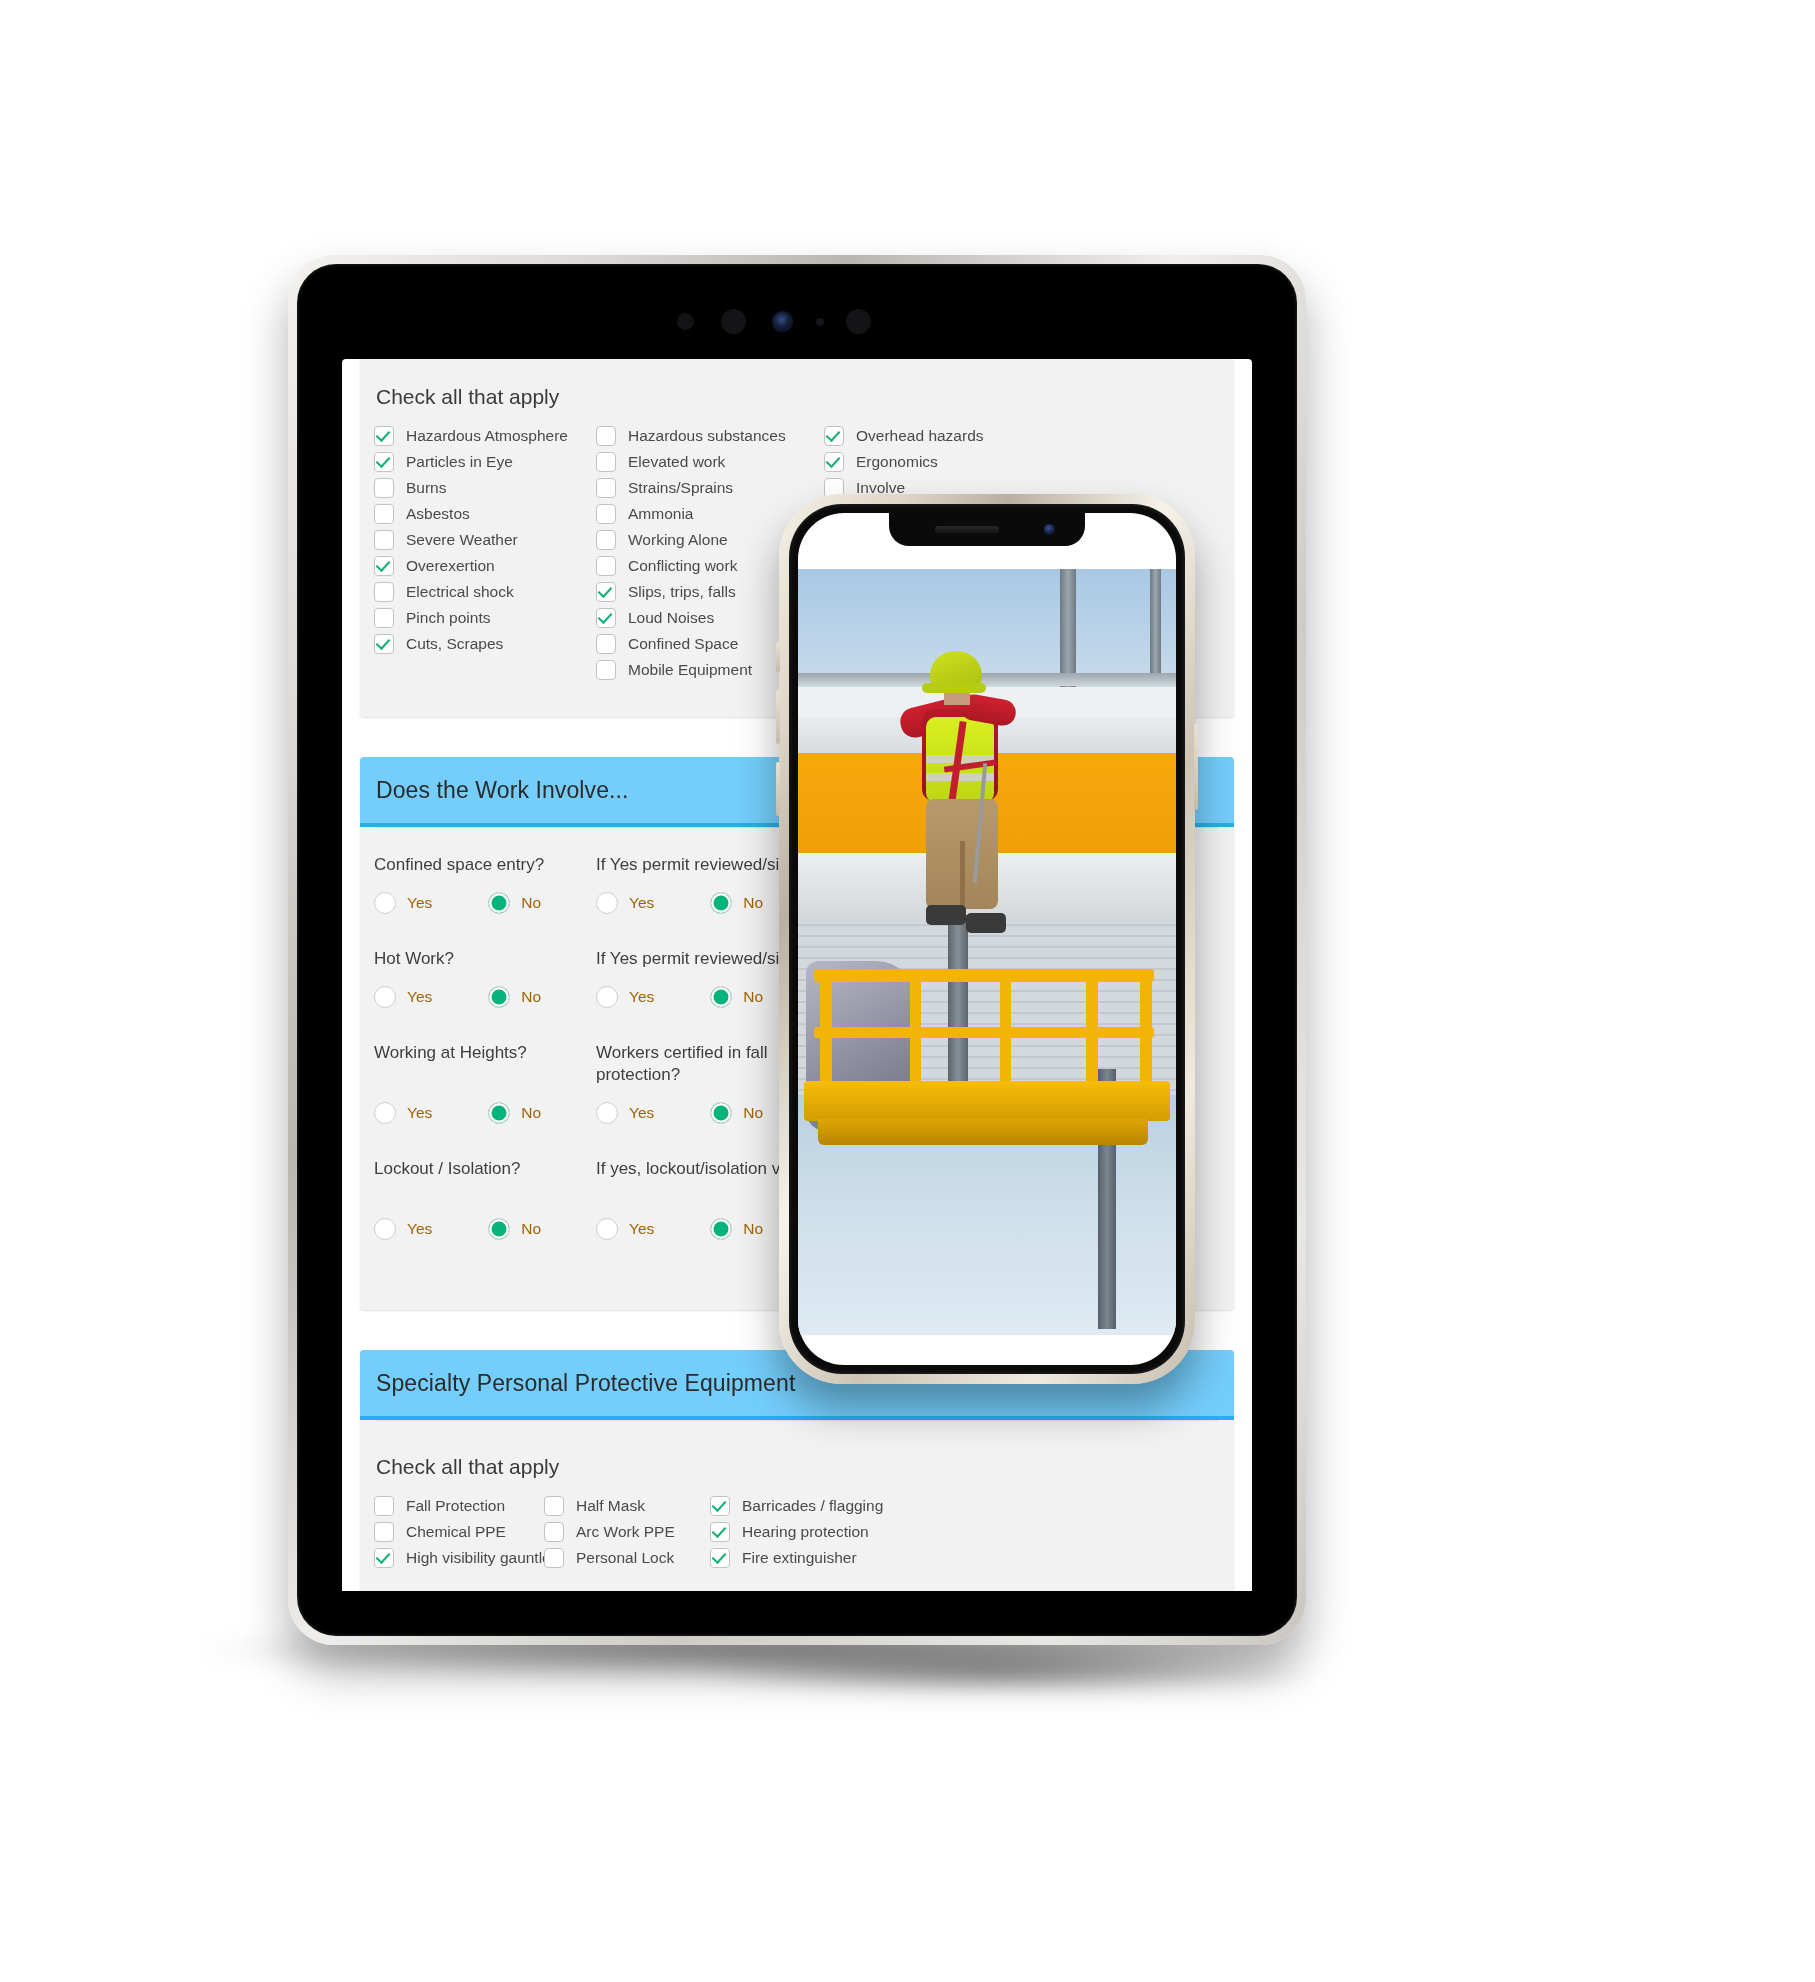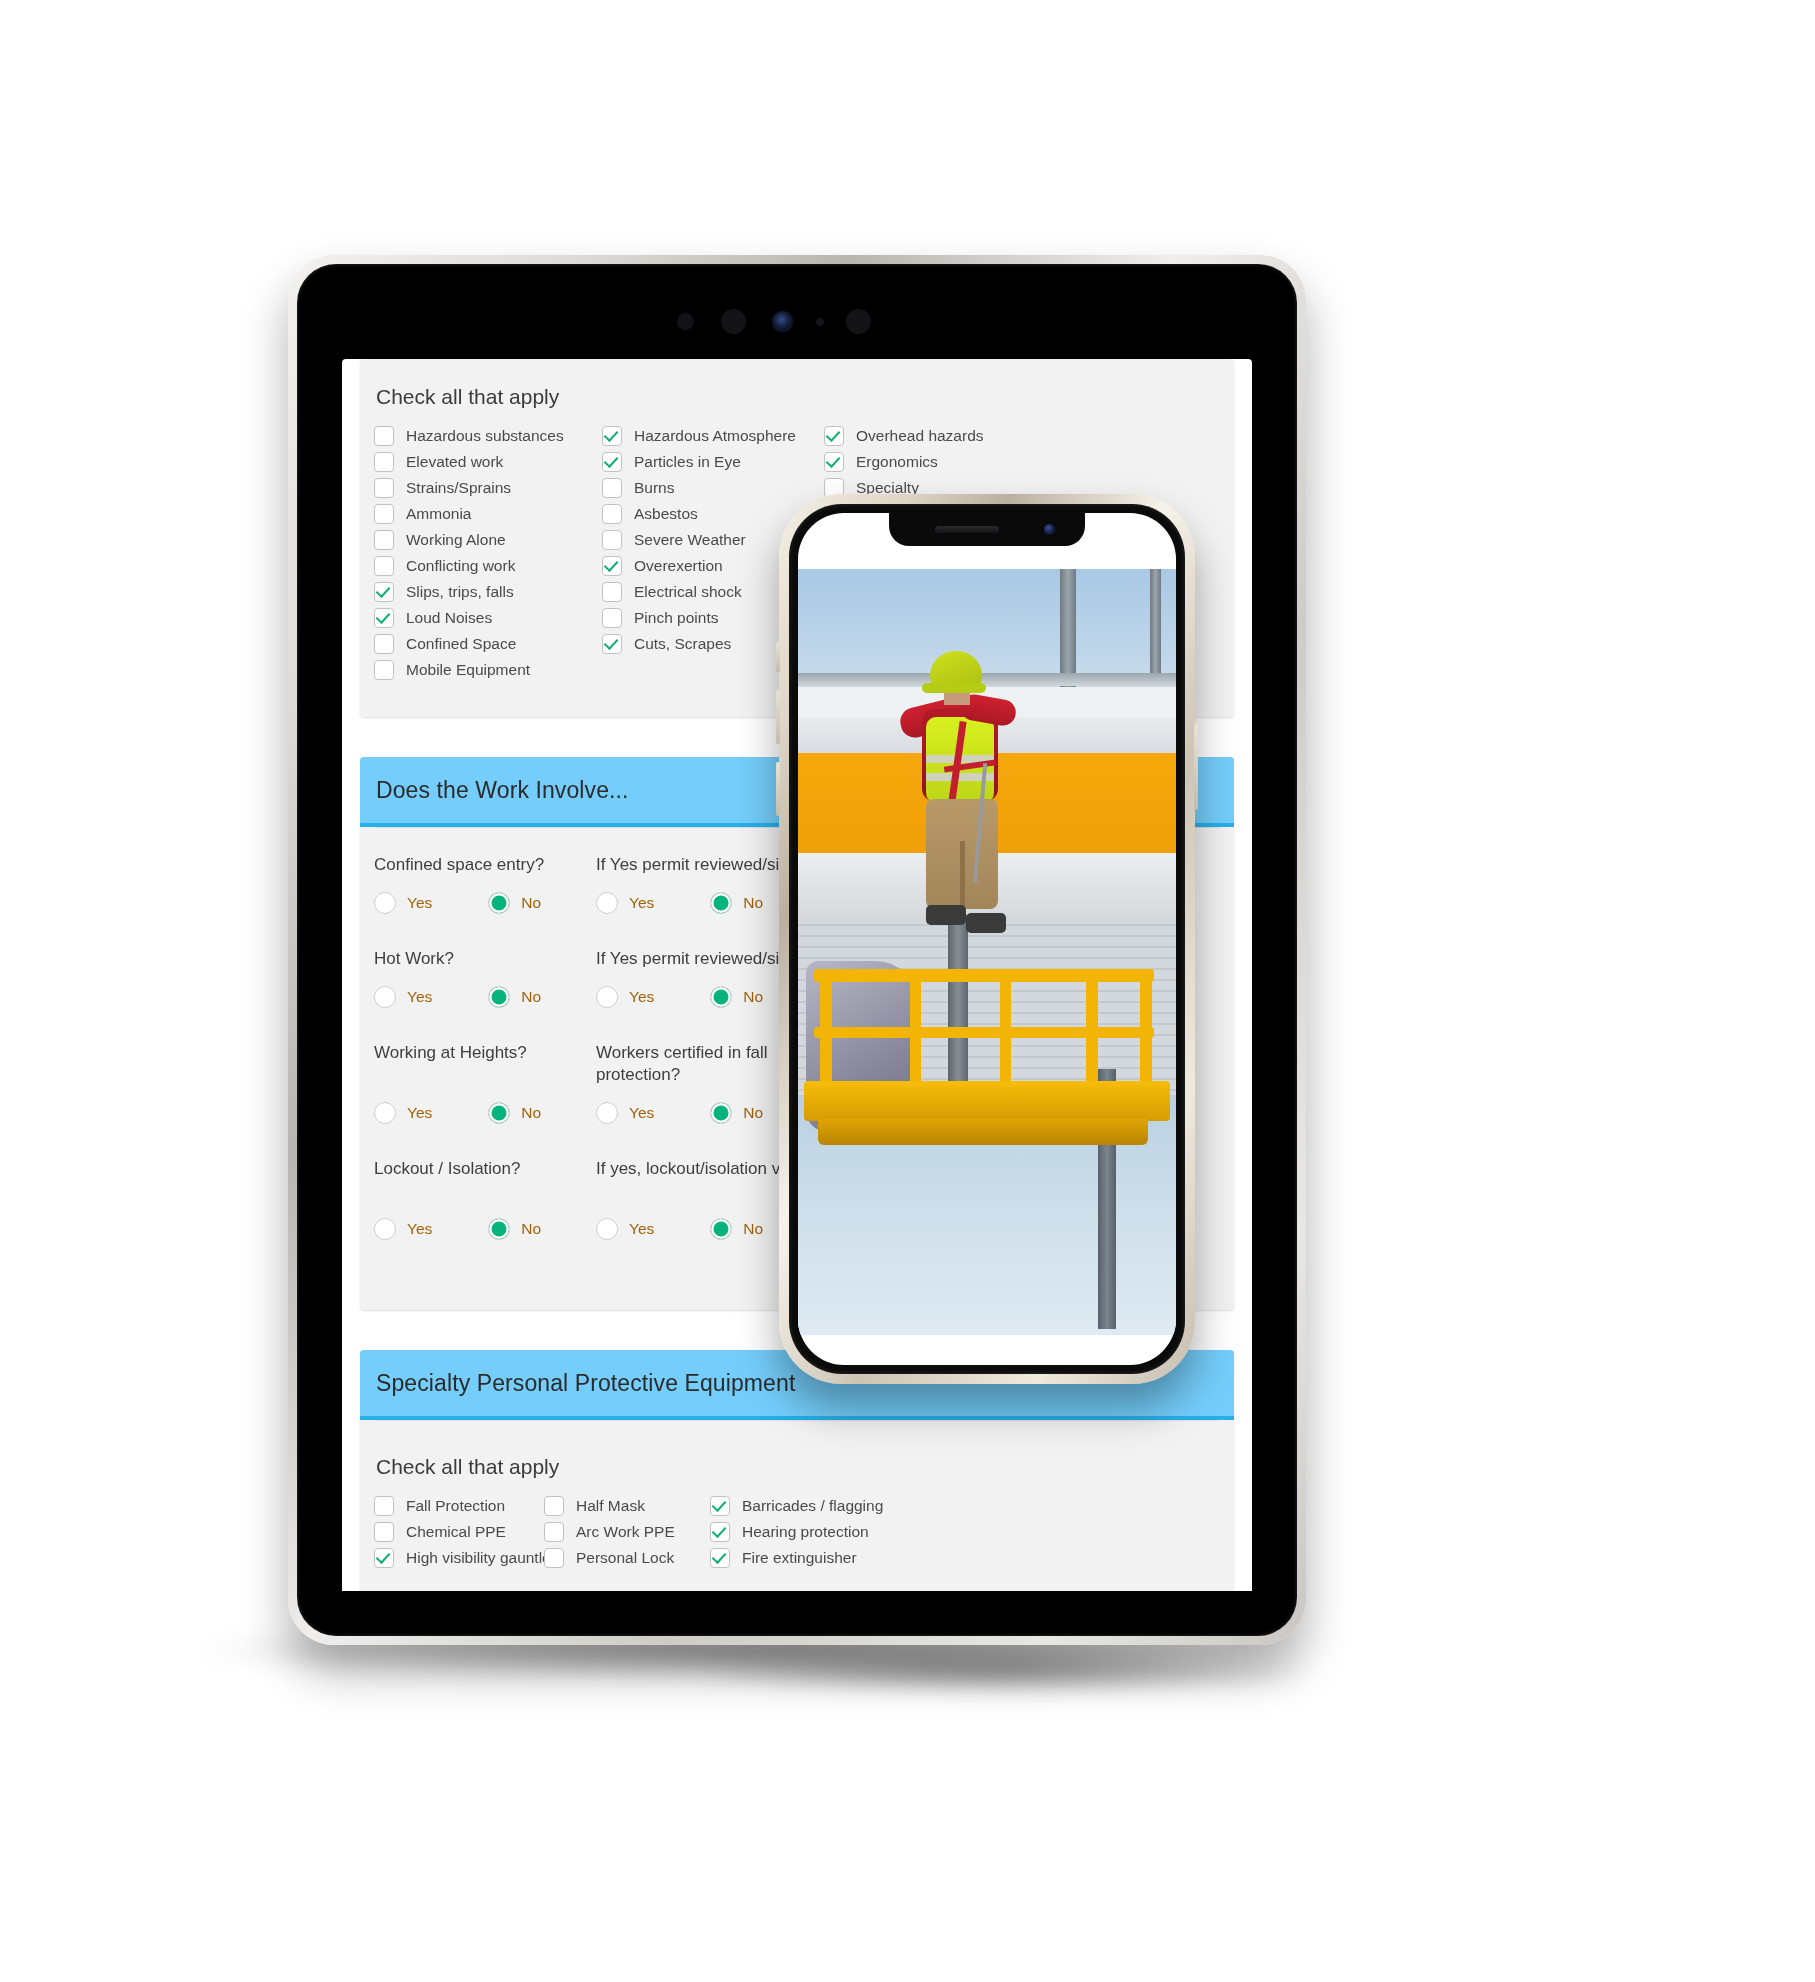--- a/index.html
+++ b/index.html
@@ -220,20 +220,59 @@
       </div>
 
       <div class="tablet-screen">
         <div class="tablet-page">
 
           <div class="card">
             <div class="card-pad">
               <div class="section-title">Check all that apply</div>
               <div class="cb-grid">
 
+                <div class="cb-col c2">
+                  <div class="cb-row">
+                    <span class="cbx on"></span>
+                    <span class="cb-label">Hazardous Atmosphere</span>
+                    </div>
+                  <div class="cb-row">
+                    <span class="cbx on"></span>
+                    <span class="cb-label">Particles in Eye</span>
+                    </div>
+                  <div class="cb-row">
+                    <span class="cbx"></span>
+                    <span class="cb-label">Burns</span>
+                    </div>
+                  <div class="cb-row">
+                    <span class="cbx"></span>
+                    <span class="cb-label">Asbestos</span>
+                    </div>
+                  <div class="cb-row">
+                    <span class="cbx"></span>
+                    <span class="cb-label">Severe Weather</span>
+                    </div>
+                  <div class="cb-row">
+                    <span class="cbx on"></span>
+                    <span class="cb-label">Overexertion</span>
+                    </div>
+                  <div class="cb-row">
+                    <span class="cbx"></span>
+                    <span class="cb-label">Electrical shock</span>
+                    </div>
+                  <div class="cb-row">
+                    <span class="cbx"></span>
+                    <span class="cb-label">Pinch points</span>
+                    </div>
+                  <div class="cb-row">
+                    <span class="cbx on"></span>
+                    <span class="cb-label">Cuts, Scrapes</span>
+                    </div>
+                </div>
+
                 <div class="cb-col c1">
                   <div class="cb-row">
                     <span class="cbx"></span>
                     <span class="cb-label">Hazardous substances</span>
                     </div>
                   <div class="cb-row">
                     <span class="cbx"></span>
                     <span class="cb-label">Elevated work</span>
                     </div>
                   <div class="cb-row">
@@ -263,71 +302,32 @@
                   <div class="cb-row">
                     <span class="cbx"></span>
                     <span class="cb-label">Confined Space</span>
                     </div>
                   <div class="cb-row">
                     <span class="cbx"></span>
                     <span class="cb-label">Mobile Equipment</span>
                     </div>
                 </div>
 
-                <div class="cb-col c2">
-                  <div class="cb-row">
-                    <span class="cbx on"></span>
-                    <span class="cb-label">Hazardous Atmosphere</span>
-                    </div>
-                  <div class="cb-row">
-                    <span class="cbx on"></span>
-                    <span class="cb-label">Particles in Eye</span>
-                    </div>
-                  <div class="cb-row">
-                    <span class="cbx"></span>
-                    <span class="cb-label">Burns</span>
-                    </div>
-                  <div class="cb-row">
-                    <span class="cbx"></span>
-                    <span class="cb-label">Asbestos</span>
-                    </div>
-                  <div class="cb-row">
-                    <span class="cbx"></span>
-                    <span class="cb-label">Severe Weather</span>
-                    </div>
-                  <div class="cb-row">
-                    <span class="cbx on"></span>
-                    <span class="cb-label">Overexertion</span>
-                    </div>
-                  <div class="cb-row">
-                    <span class="cbx"></span>
-                    <span class="cb-label">Electrical shock</span>
-                    </div>
-                  <div class="cb-row">
-                    <span class="cbx"></span>
-                    <span class="cb-label">Pinch points</span>
-                    </div>
-                  <div class="cb-row">
-                    <span class="cbx on"></span>
-                    <span class="cb-label">Cuts, Scrapes</span>
-                    </div>
-                </div>
-
                 <div class="cb-col c3">
                   <div class="cb-row">
                     <span class="cbx on"></span>
                     <span class="cb-label">Overhead hazards</span>
                     </div>
                   <div class="cb-row">
                     <span class="cbx on"></span>
                     <span class="cb-label">Ergonomics</span>
                     </div>
                   <div class="cb-row">
                     <span class="cbx"></span>
-                    <span class="cb-label">Specialty</span>
+                    <span class="cb-label">Involve</span>
                     </div>
                   <div class="cb-row">
                     <span class="cbx"></span>
                     <span class="cb-label">Confined Space</span>
                     </div>
                   <div class="cb-row">
                     <span class="cbx"></span>
                     <span class="cb-label">Heat / Cold stress</span>
                     </div>
                   <div class="cb-row">

